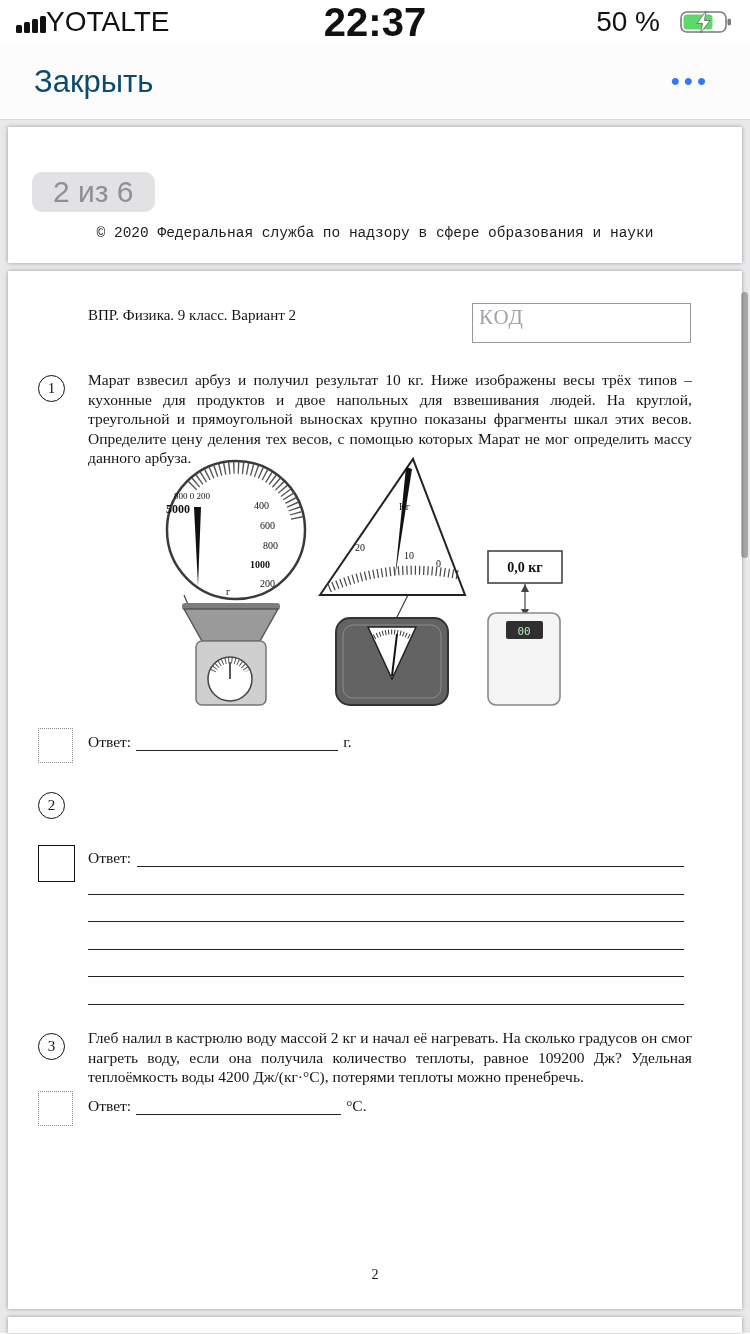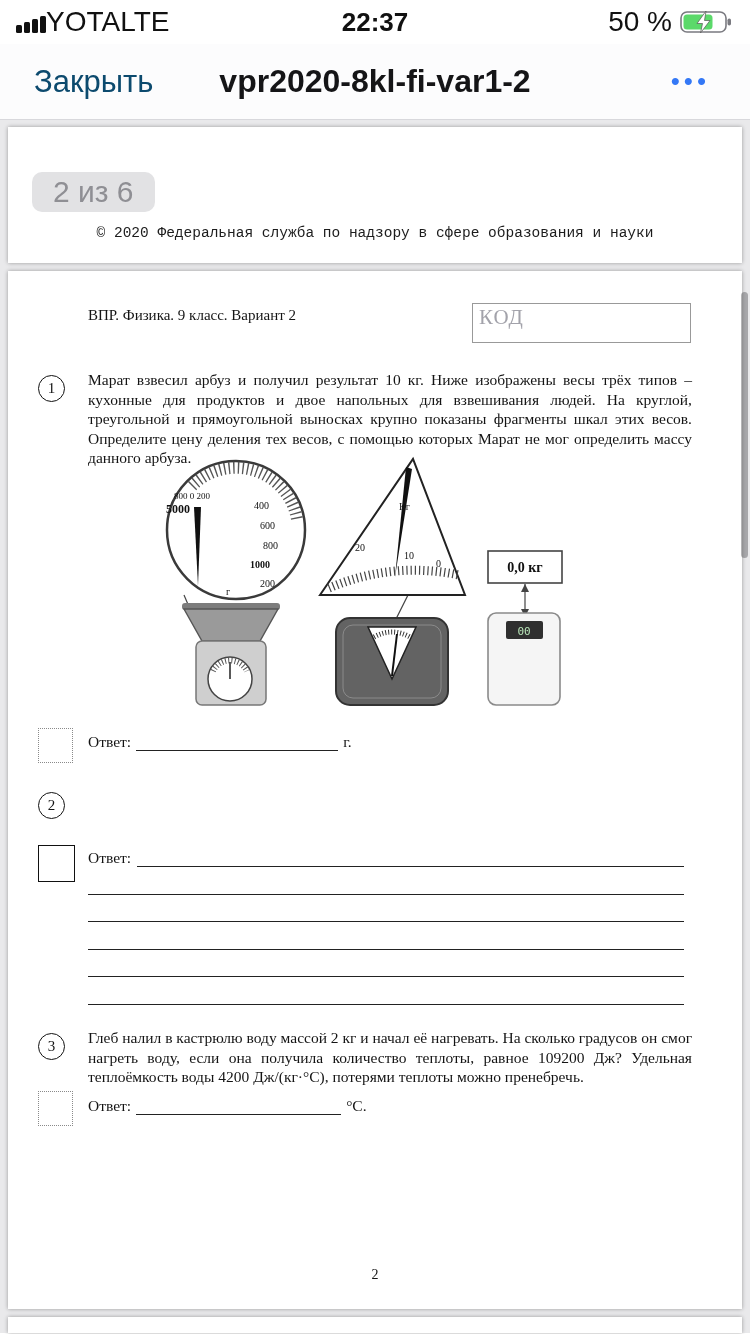--- a/index.html
+++ b/index.html
@@ -8,22 +8,22 @@
 
   
   .status-bar { position:relative; height:44px; background:#fff;
                 display:flex; align-items:center; padding:0 16px; }
   .sb-left { display:flex; align-items:flex-end; }
   .signal { display:flex; align-items:flex-end; gap:2px; margin-bottom:5px; }
   .signal i { display:block; width:6px; background:#111; border-radius:1.5px; }
   .carrier { font-size:28px; color:#111; font-weight:500; }
   .network { font-size:28px; color:#111; }
   .sb-time { position:absolute; left:0; right:0; text-align:center;
-             font-size:26px; font-weight:bold; color:#111; }
-  .sb-right { margin-left:auto; display:flex; align-items:center; gap:8px; z-index:2; }
+             font-size:40px; font-weight:bold; color:#111; }
+  .sb-right { margin-left:auto; display:flex; align-items:center; gap:20px; z-index:2; }
   .batt-pct { font-size:28px; color:#111; }
 
   
   .nav-bar { position:relative; height:76px; background:#fcfcfd;
              display:flex; align-items:center; border-bottom:1px solid #d8d8dc; }
   .nav-close { position:absolute; left:34px; font-size:31px; color:#0c4a6e; cursor:pointer; }
   .nav-title { position:absolute; left:50%; transform:translateX(-50%);
                font-size:32px; font-weight:bold; color:#151517; white-space:nowrap; }
   .nav-more { position:absolute; right:40px; font-size:26px; color:#3478F6;
               letter-spacing:4px; cursor:pointer; }
@@ -96,21 +96,20 @@
       <rect x="1" y="3" width="45" height="20" rx="6" fill="none" stroke="#7a7a80" stroke-width="1.6"></rect>
       <rect x="3.5" y="5.5" width="29" height="15" rx="3.5" fill="#5BD96A"></rect>
       <rect x="47.5" y="9.5" width="3.5" height="7" rx="1.7" fill="#7a7a80"></rect>
       <polygon points="26,2 17,14.5 22.5,14.5 20.5,24 30,11.5 24.5,11.5" fill="#fff" stroke="#555" stroke-width="0.7"></polygon>
     </svg>
   </div>
 </div>
 
 <div class="nav-bar">
   <span class="nav-close">Закрыть</span>
-  <span class="nav-title">vpr2020-8kl-fi-var1-2</span>
   <span class="nav-more">•••</span>
 </div>
 
 <div class="viewer">
 
   <div class="badge">2 из 6</div>
 
   <div class="page page1 doc">
     <div class="copyright">© 2020 Федеральная служба по надзору в сфере образования и науки</div>
   </div>

